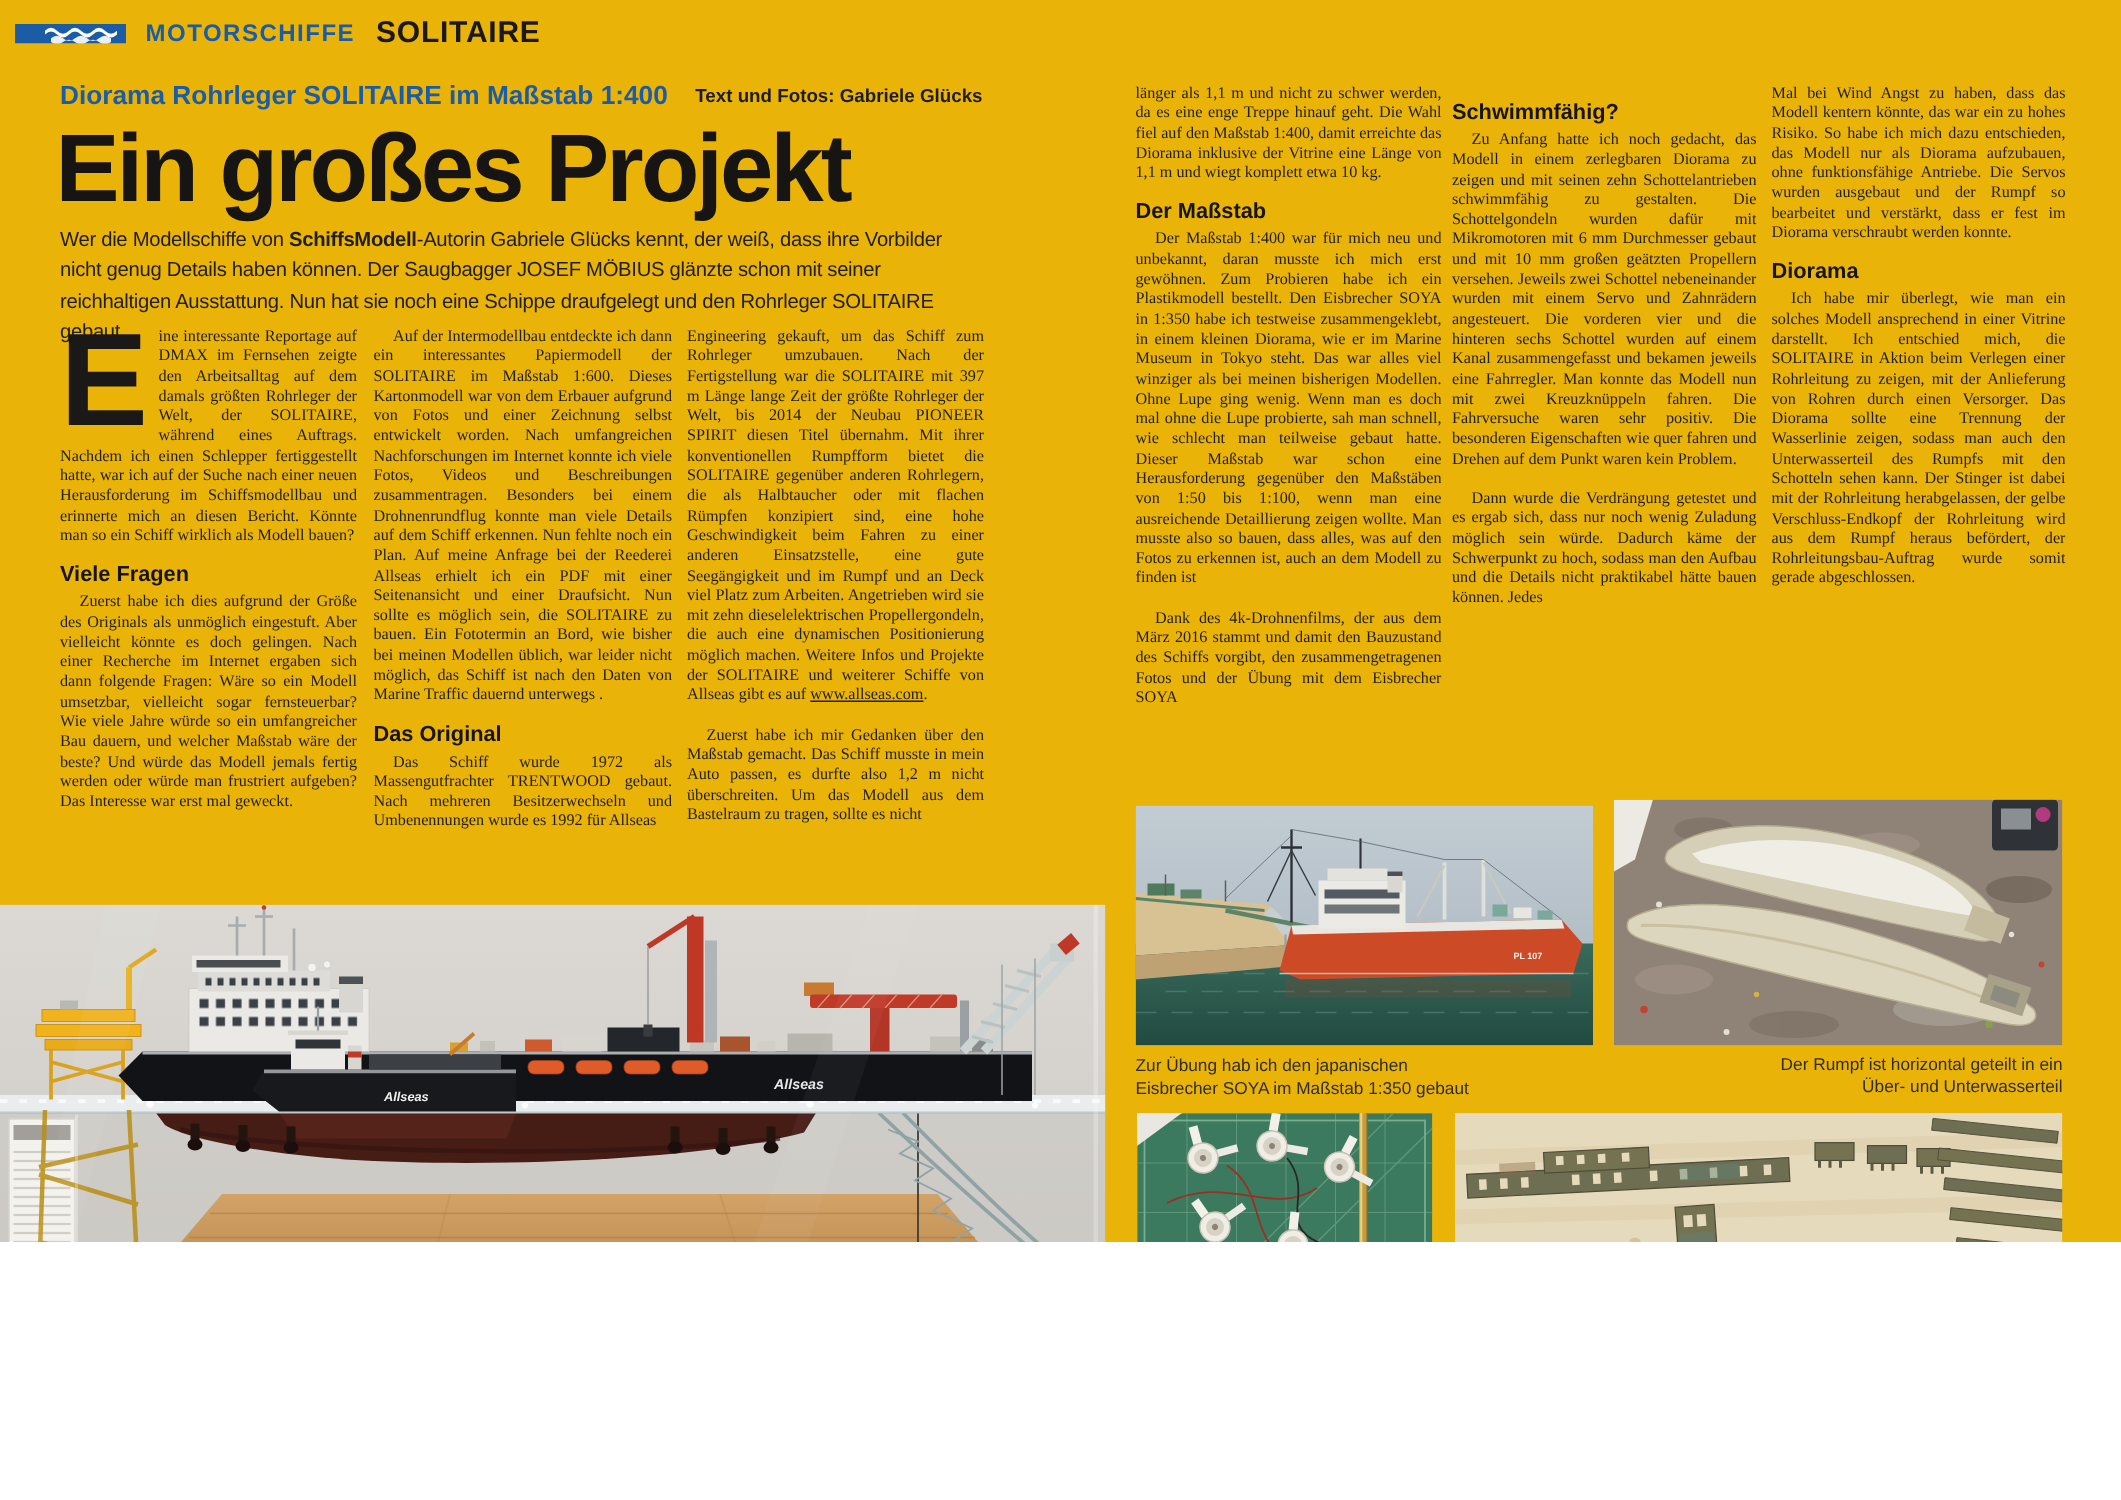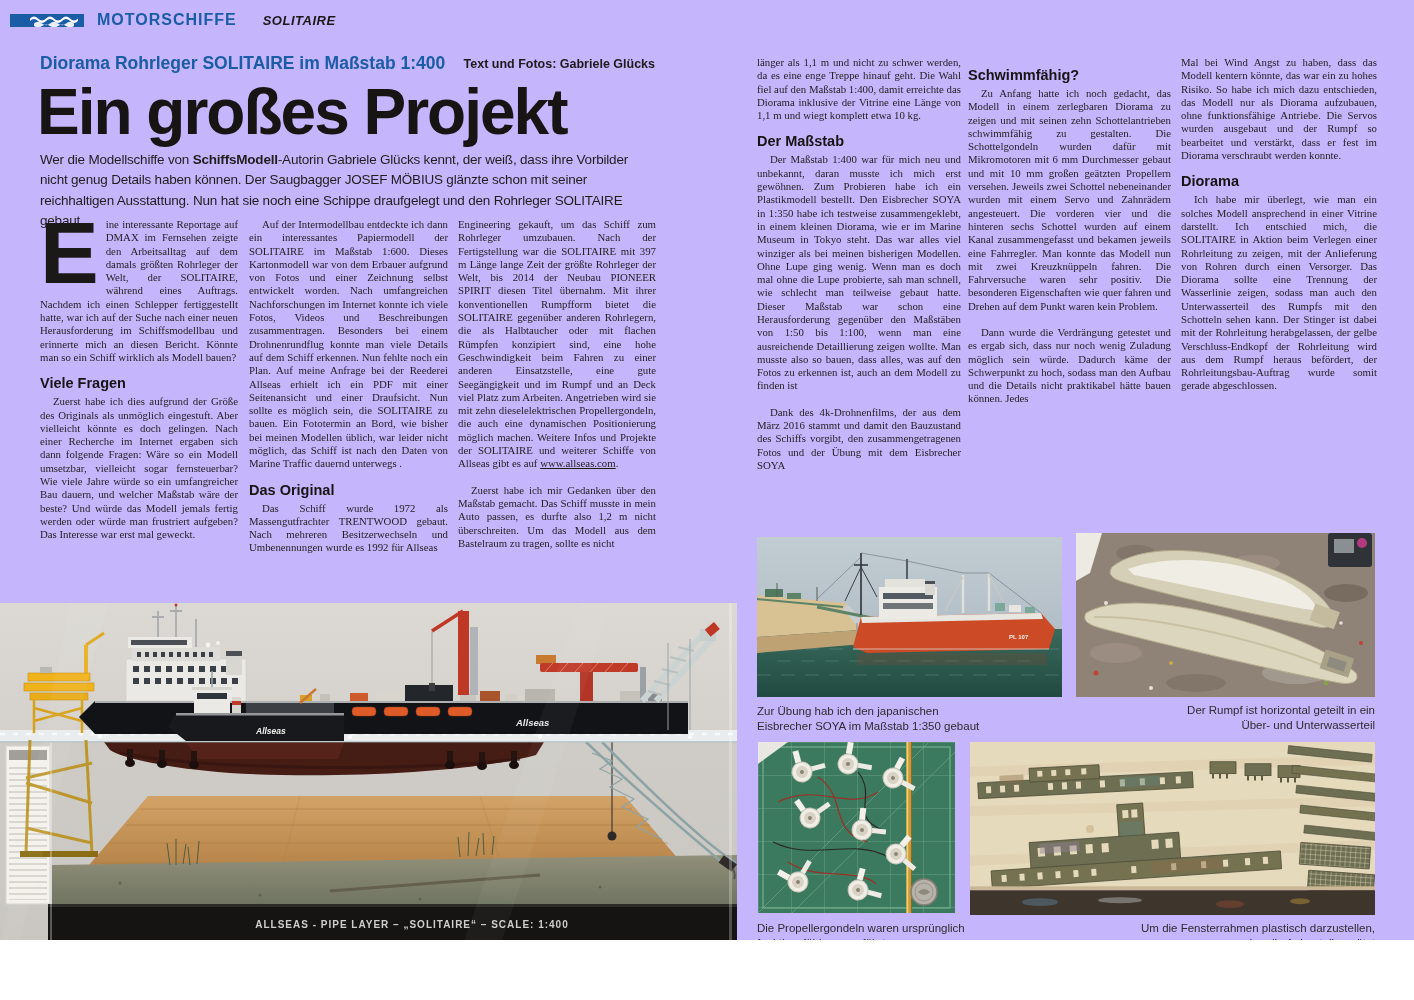--- a/index.html
+++ b/index.html
@@ -1,21 +1,21 @@
 <!DOCTYPE html>
 <html lang="de"><head>
 <meta charset="utf-8">
 <style>
   html,body{margin:0;padding:0;background:#ffffff;}
-  .spread{position:relative;width:1414px;height:940px;background:#c4b5fd;overflow:hidden;
+  .spread{position:relative;width:1414px;height:828px;background:#eab308;overflow:hidden;
           font-family:"Liberation Sans",sans-serif;color:#23211e;}
   
   .kicker{position:absolute;left:10px;top:11px;display:flex;align-items:center;}
   .kicker .sect{font-weight:bold;font-size:16px;letter-spacing:1px;color:#1b5ca6;margin-left:13px;}
-  .kicker .topic{font-weight:bold;font-size:13px;letter-spacing:.5px;color:#1a1918;margin-left:26px;font-style:italic;}
+  .kicker .topic{font-weight:bold;font-size:20px;letter-spacing:.5px;color:#1a1918;margin-left:14px;}
   .subtitle{position:absolute;left:40px;top:53px;font-weight:bold;font-size:17.5px;color:#1b5ca6;}
   .byline{position:absolute;left:355px;top:57px;width:300px;text-align:right;font-weight:bold;font-size:12.5px;color:#1d1c1a;}
   .headline{position:absolute;left:37px;top:80px;margin:0;font-weight:700;font-size:64px;line-height:1;
             letter-spacing:-2px;color:#161513;}
   .intro{position:absolute;left:40px;top:150px;width:618px;margin:0;font-size:13.5px;line-height:20.3px;
          letter-spacing:-.2px;color:#1f1e1b;}
   .intro b{font-weight:bold;}
   
   .col{position:absolute;font-family:"Liberation Serif",serif;font-size:10.8px;line-height:13.3px;
        text-align:justify;color:#211f1c;hyphens:auto;-webkit-hyphens:auto;overflow:hidden;}

